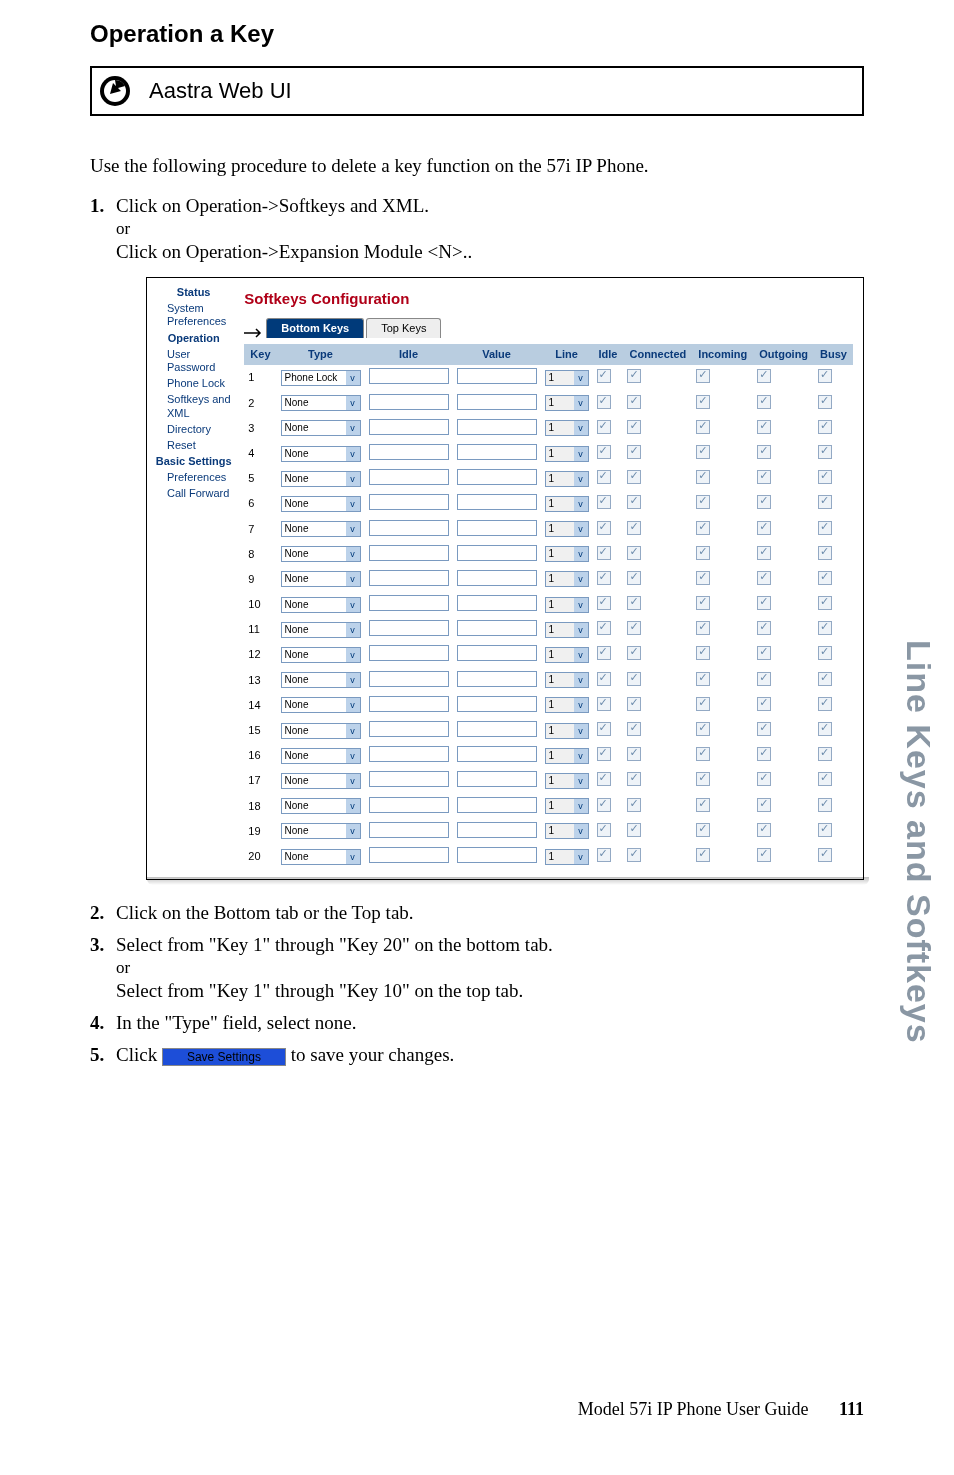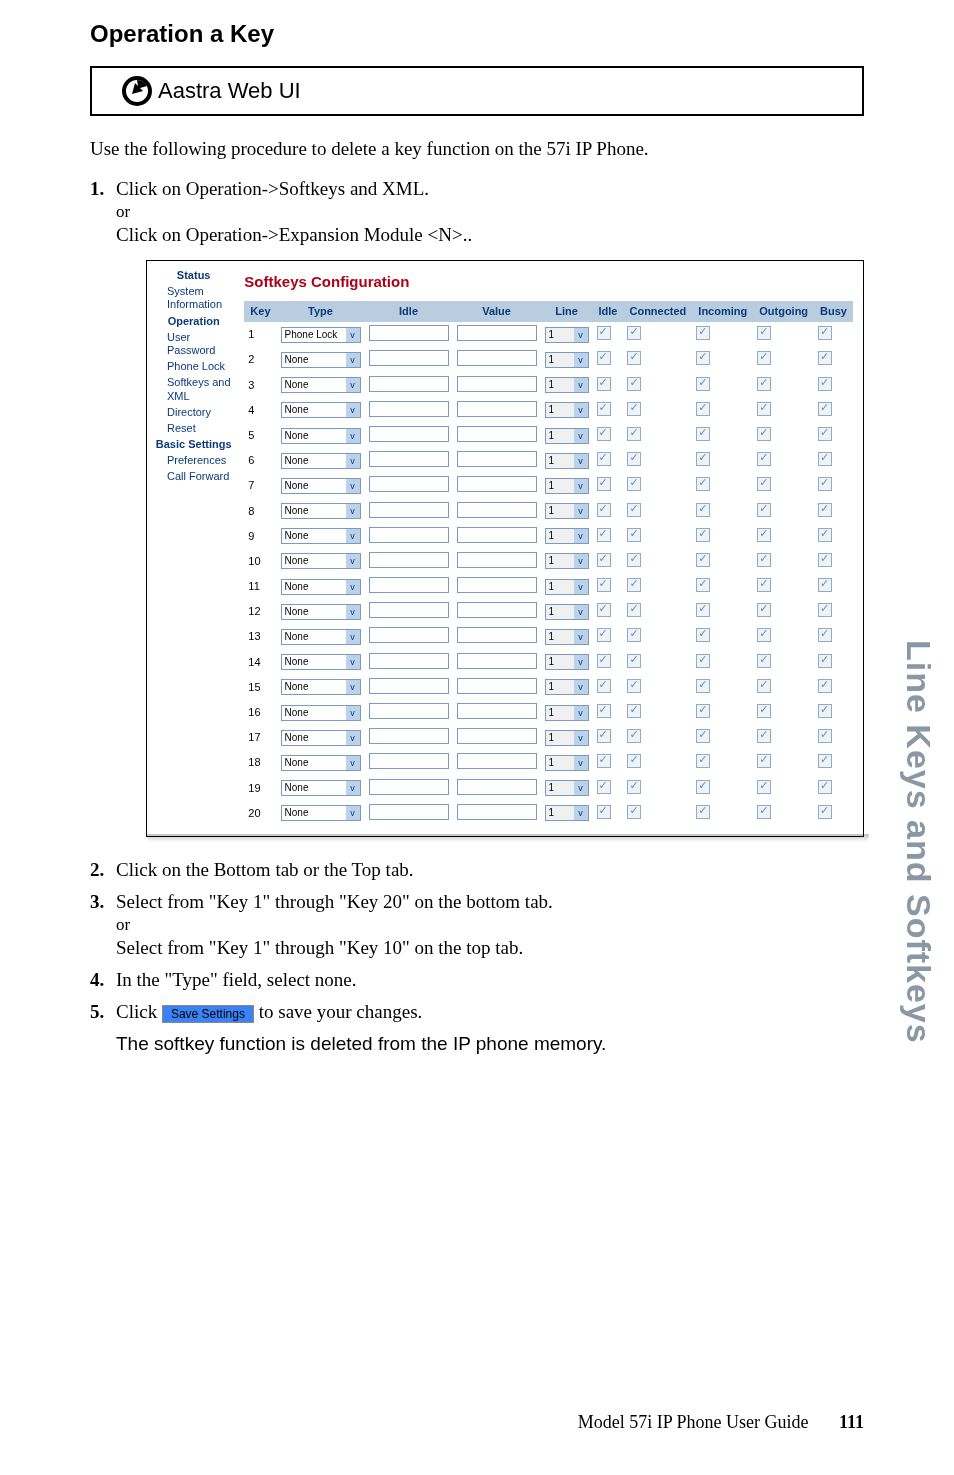--- a/index.html
+++ b/index.html
@@ -16,25 +16,25 @@
     min-height: 1400px;
   }
   .h-deleting {
     font-family: Arial, Helvetica, sans-serif;
     font-size: 24px;
     font-weight: 600;
     margin: 0 0 18px 0;
   }
   .webui-box {
     border: 2px solid #000;
-    padding: 6px 28px;
+    padding: 6px 6px;
     display: flex;
     align-items: center;
-    gap: 4px;
-    margin-bottom: 22px;
+    gap: 17px;
+    margin-bottom: 39px;
   }
   .webui-icon svg { display: block; }
   .webui-title {
     font-family: Arial, Helvetica, sans-serif;
     font-size: 22px;
     font-weight: 400;
   }
   .intro {
     font-size: 19px;
     margin: 0 0 18px 0;
@@ -193,24 +193,24 @@
     position:absolute;
     left:0;right:-6px;bottom:-6px;height:8px;
     background: linear-gradient(to bottom, rgba(0,0,0,0.25), rgba(0,0,0,0));
     border-radius: 0 0 6px 6px;
     pointer-events:none;
   }
 
   .save-btn {
     display: inline-block;
     border: 1px solid #888;
-    background: #3b82f6;
+    background: #1d4ed8;
     font-family: Arial, Helvetica, sans-serif;
     font-size: 12px;
-    padding: 1px 8px;
+    padding: 1px 24px;
     vertical-align: middle;
   }
 
   .result-line {
     font-family: Arial, Helvetica, sans-serif;
     font-size: 19px;
     margin-top: 10px;
     padding-left: 26px;
   }
 
@@ -221,21 +221,21 @@
     font-family: Arial, Helvetica, sans-serif;
     font-weight: bold;
     font-size: 34px;
     color: #8a97a4;
     writing-mode: vertical-rl;
     letter-spacing: 1px;
   }
 
   .footer {
     position: absolute;
-    bottom: 7px;
+    bottom: 20px;
     right: 90px;
     font-size: 18px;
   }
   .footer .pagenum {
     font-weight: bold;
     margin-left: 26px;
   }
 </style>
 </head>
 <body>
@@ -261,33 +261,42 @@
     <li>
       <span class="num">1.</span>
       <span>Click on </span><span class="bold">Operation-&gt;Softkeys and XML</span><span>.</span>
       <div class="or-line">or</div>
       <span>Click on </span><span class="bold">Operation-&gt;Expansion Module &lt;N&gt;.</span><span>.</span>
 
       
       <div class="screenshot">
         <div class="nav">
           <div class="nav-section">Status</div>
-          <div class="nav-item">System Information</div>
+          <div class="nav-item">System Preferences</div>
           <div class="nav-section">Operation</div>
           <div class="nav-item">User Password</div>
           <div class="nav-item">Phone Lock</div>
           <div class="nav-item">Softkeys and XML</div>
           <div class="nav-item">Directory</div>
           <div class="nav-item">Reset</div>
           <div class="nav-section">Basic Settings</div>
           <div class="nav-item">Preferences</div>
           <div class="nav-item">Call Forward</div>
         </div>
         <div class="main-area">
           <div class="config-title">Softkeys Configuration</div>
+          <div class="tab-strip">
+            <span class="tab-arrow">
+              <svg width="22" height="10" viewBox="0 0 22 10">
+                  <path d="M0 5 L16 5 M12 1 L16 5 L12 9" stroke="#000" fill="none" stroke-width="1.5"></path>
+                </svg>
+            </span>
+            <div class="tab active">Bottom Keys</div>
+            <div class="tab">Top Keys</div>
+          </div>
           <table class="keys">
             <thead>
               <tr>
                 <th>Key</th>
                 <th>Type</th>
                 <th>Idle</th>
                 <th>Value</th>
                 <th>Line</th>
                 <th>Idle</th>
                 <th>Connected</th>
@@ -679,21 +688,20 @@
       <span class="num">4.</span>
       <span>In the "</span><span class="bold">Type</span><span>" field, select </span><span class="bold">none</span><span>.</span>
     </li>
 
     <li>
       <span class="num">5.</span>
       <span>Click </span><span class="save-btn">Save Settings</span><span> to save your changes.</span>
     </li>
   </ol>
 
-  <div class="result-line">The softkey function is deleted from the IP phone memory.</div>
 
   <div class="side-tab">Line Keys and Softkeys</div>
 
   <div class="footer">
     <span>Model 57i IP Phone User Guide</span>
     <span class="pagenum">111</span>
   </div>
 
 </div>
 

